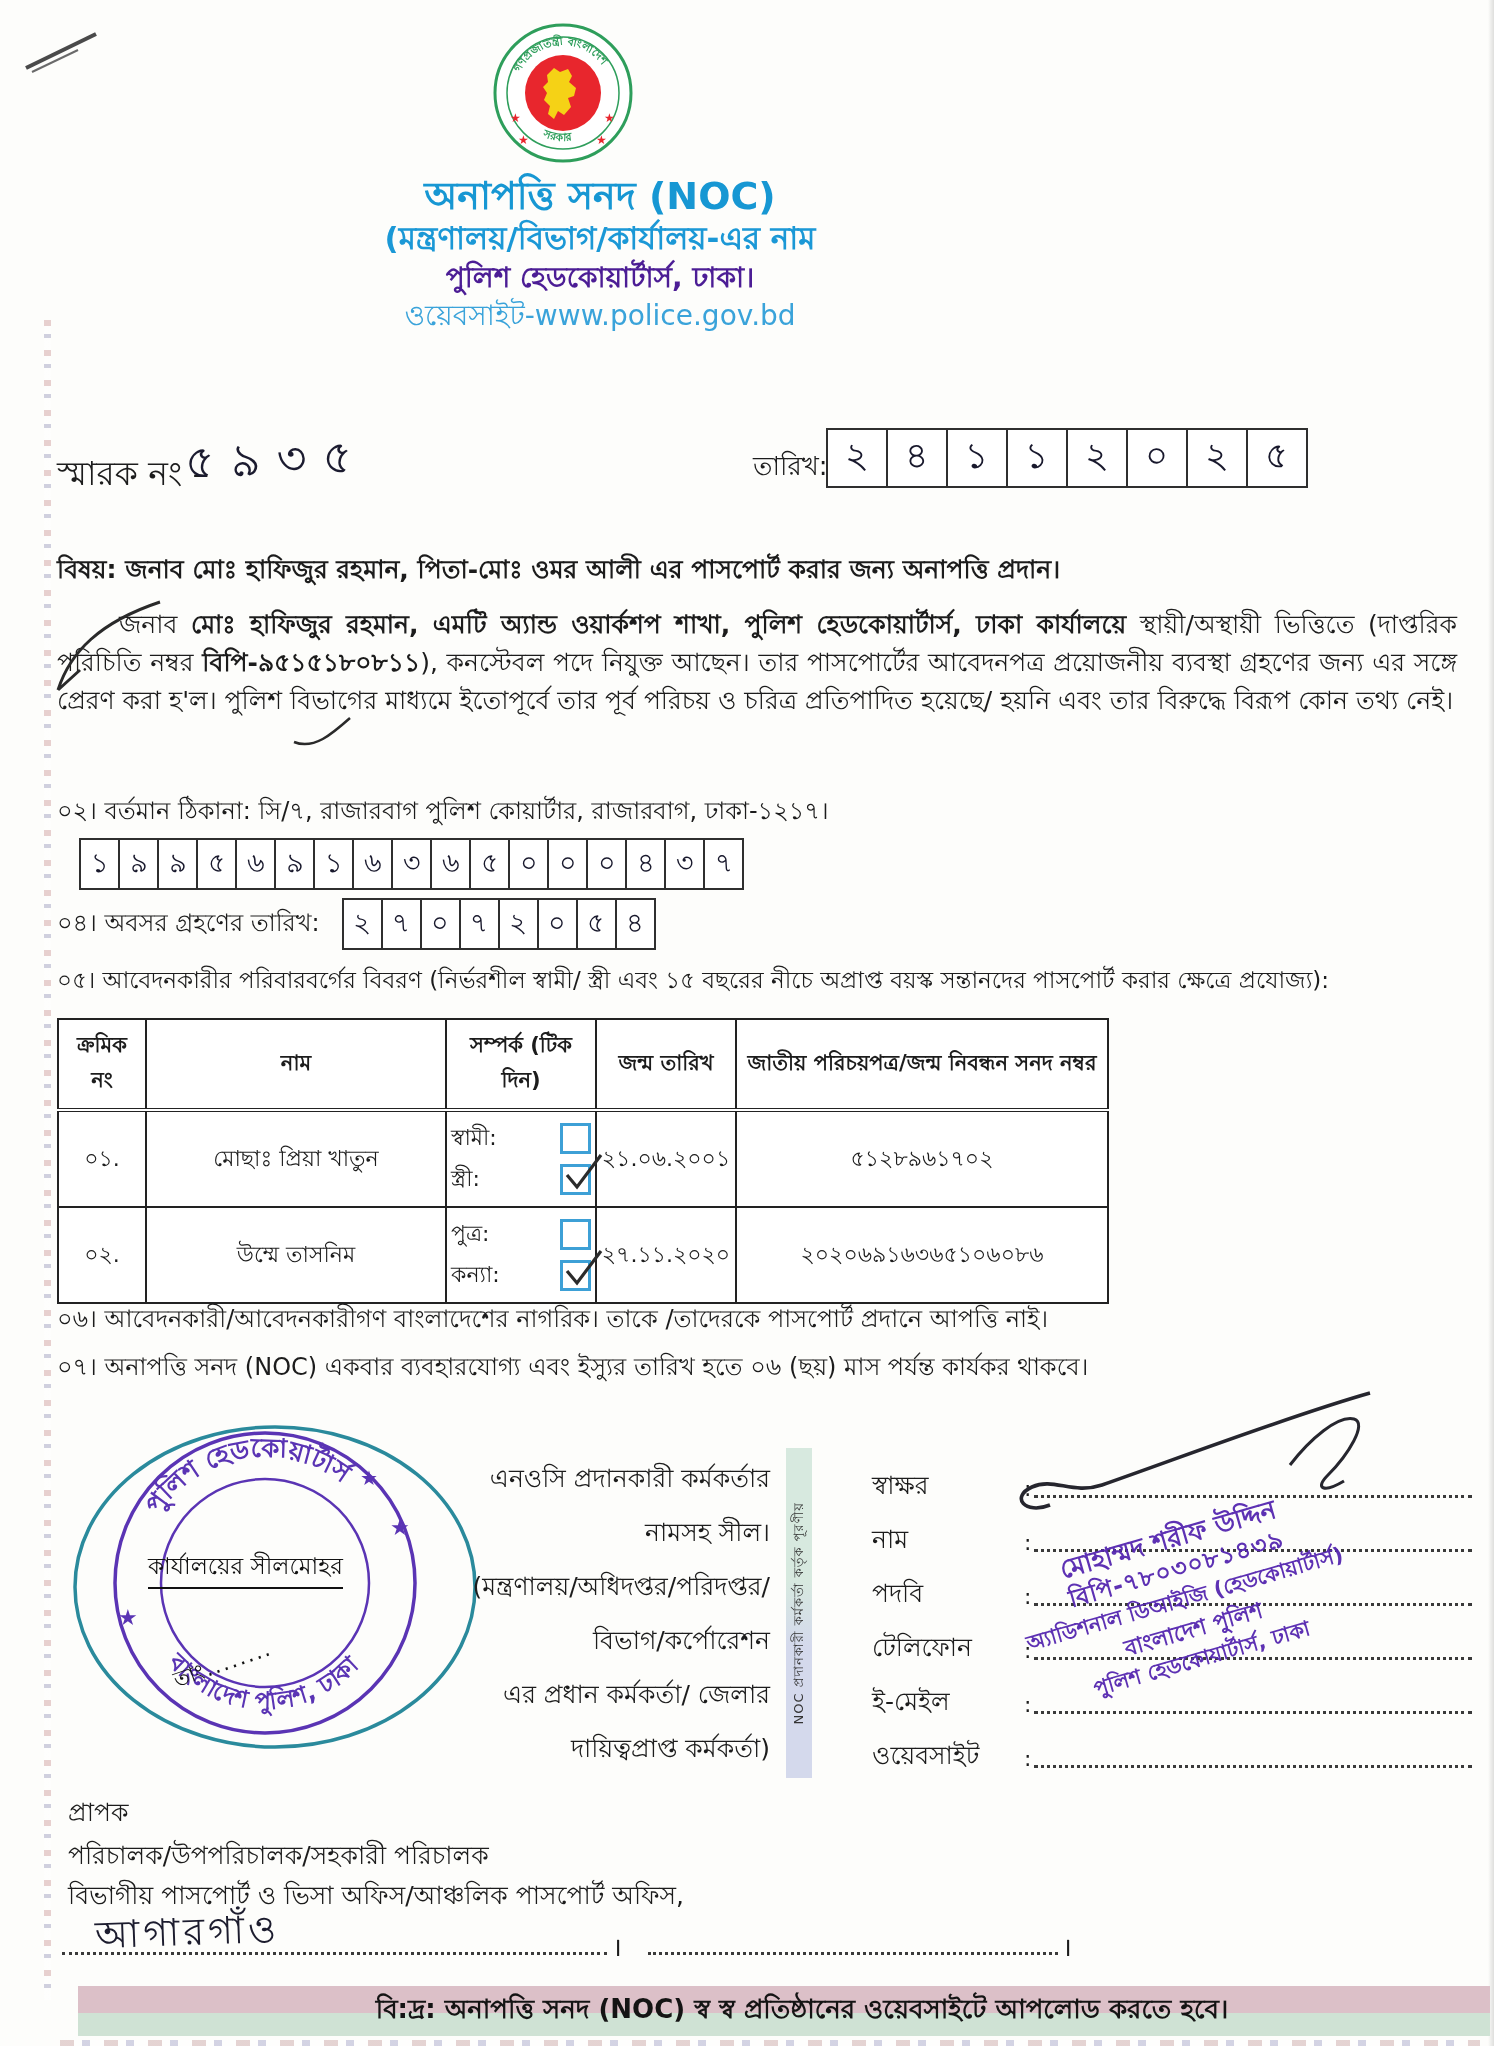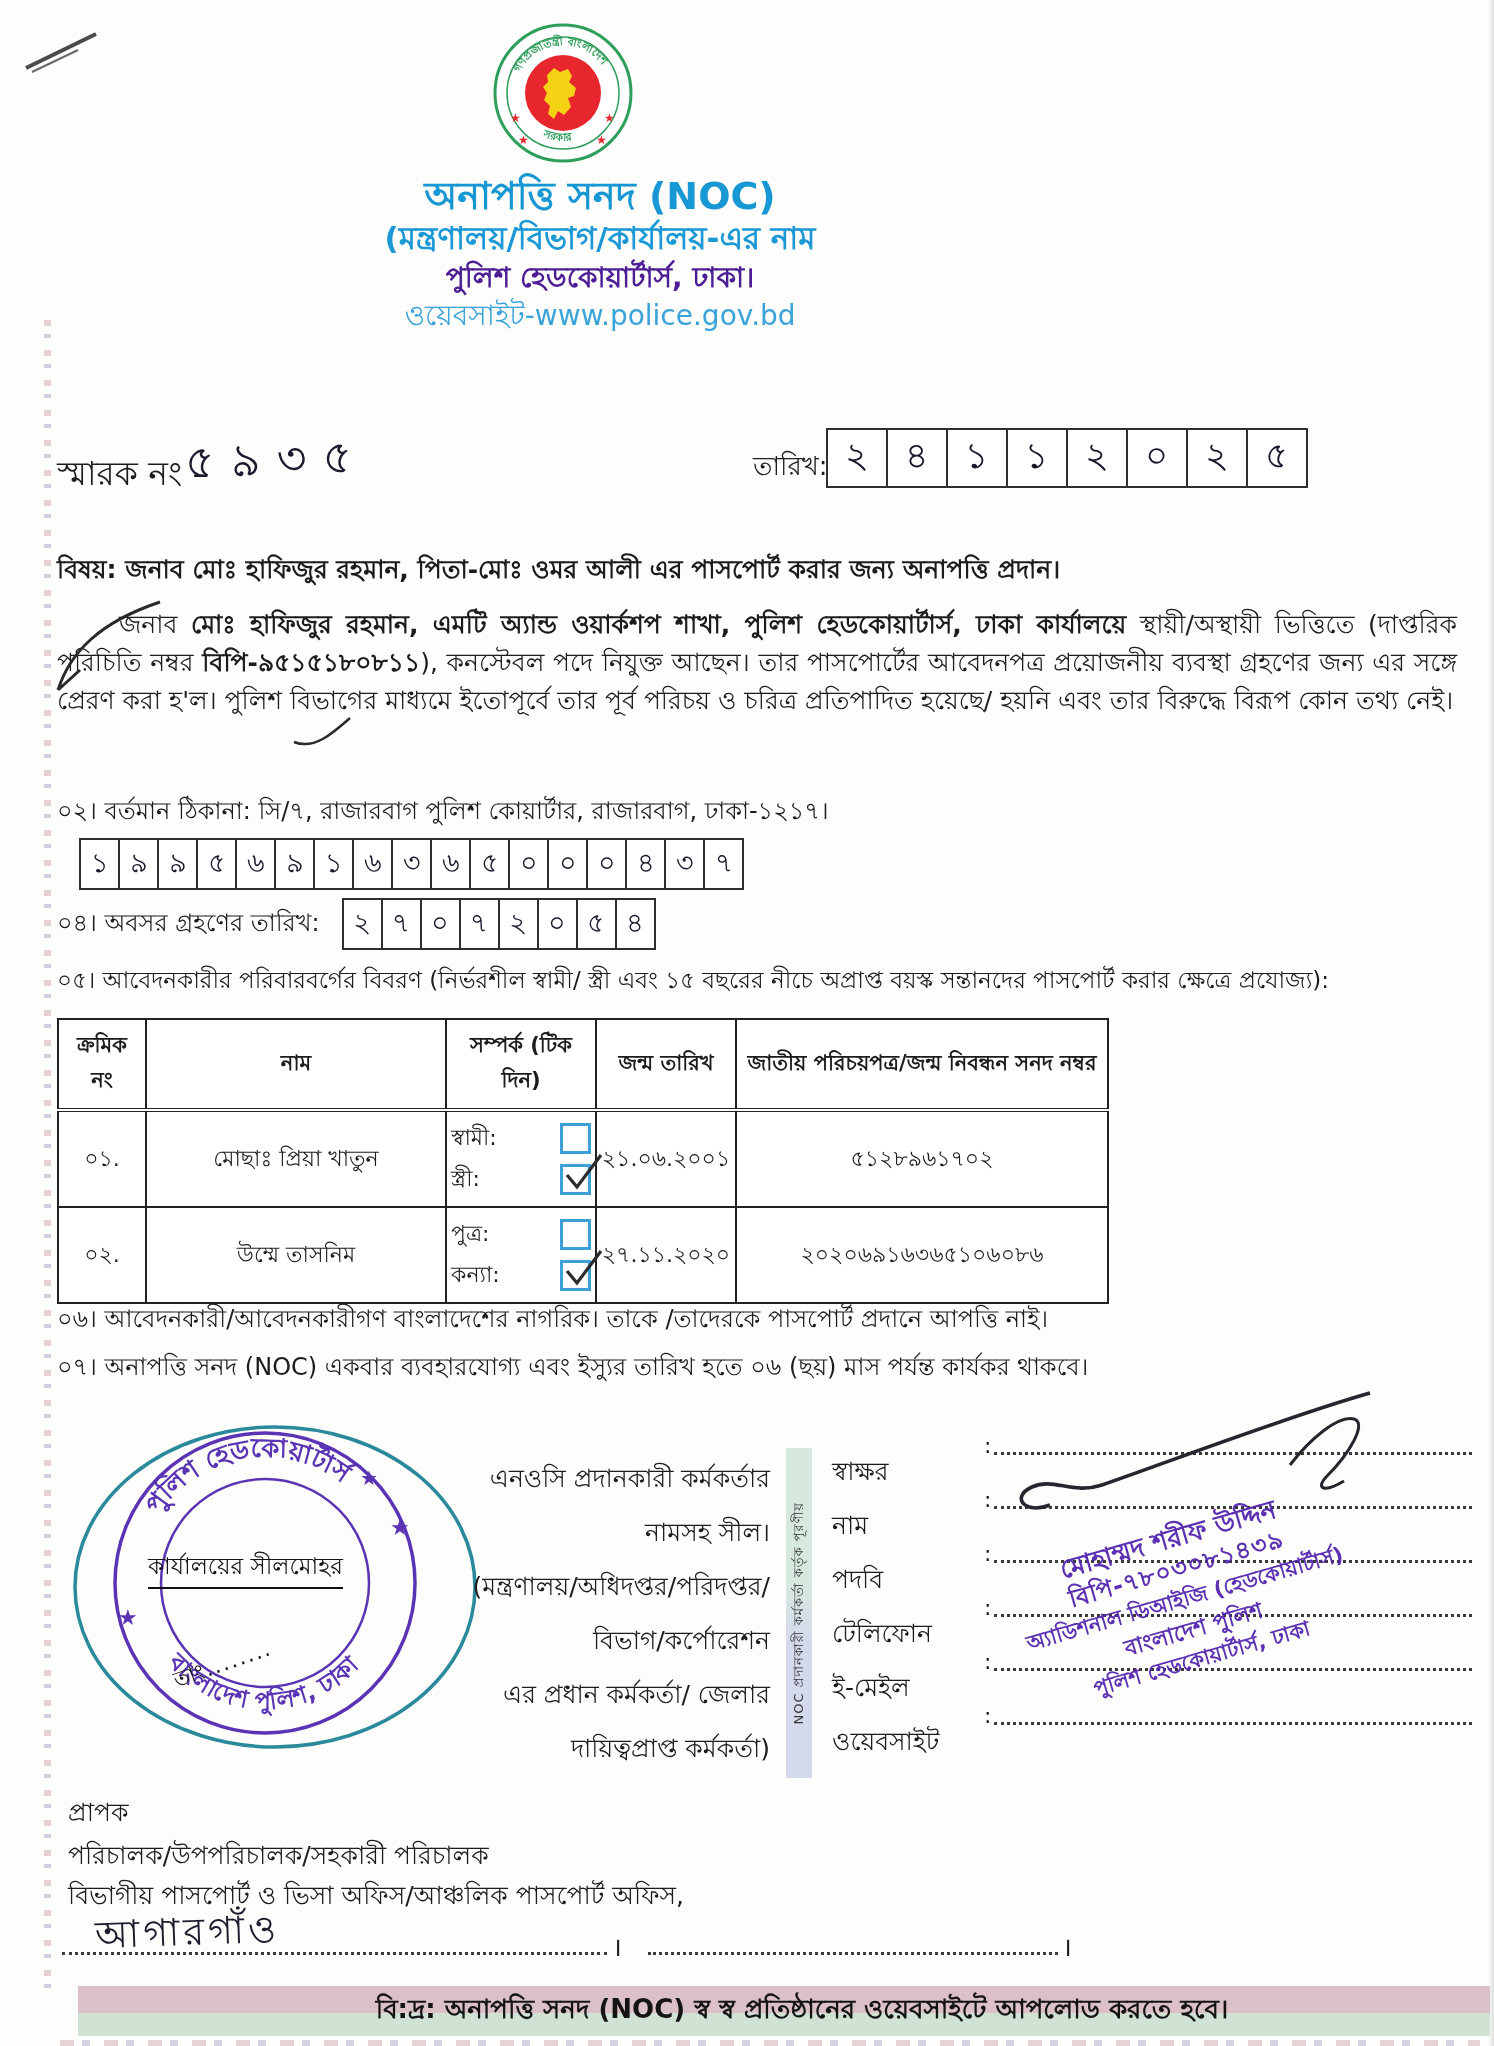--- a/index.html
+++ b/index.html
@@ -42,21 +42,21 @@
   .relcell{text-align:left;padding:6px 10px;}
   .relrow{display:flex;align-items:center;justify-content:space-between;margin:4px 0;position:relative;}
   .chk{width:25px;height:25px;border:3px solid #3da0d6;background:#fff;display:inline-block;}
   .ticksvg{position:absolute;right:-12px;top:-10px;overflow:visible;}
   
   .cap-col{left:330px;top:1452px;width:440px;text-align:right;font-size:25px;line-height:54px;}
   .vstrip{left:786px;top:1448px;width:26px;height:330px;background:linear-gradient(180deg,#d7e9df 0 40%,#d4d9ec 60% 100%);
           display:flex;align-items:center;justify-content:center;}
   .vstrip span{writing-mode:vertical-rl;transform:rotate(180deg);font-size:13px;color:#333;letter-spacing:1px;white-space:nowrap;}
   .fieldcol{left:832px;top:1452px;width:640px;}
-  .fieldrow{height:54px;display:flex;align-items:flex-start;}
+  .fieldrow{height:54px;display:flex;align-items:flex-end;margin-left:40px;}
   .fieldrow .flabel{width:150px;font-size:25px;line-height:40px;}
   .dotline{flex:1;border-bottom:3px dotted #3a3a3a;margin-left:12px;margin-bottom:8px;position:relative;}
   .dotline::before{content:":";position:absolute;left:-10px;bottom:-6px;font-size:22px;}
   
   .sealwrap{left:60px;top:1415px;}
   .seal-print1{left:148px;top:1548px;font-size:23px;color:#111;border-bottom:2px solid #111;}
   .seal-print2{left:172px;top:1648px;font-size:21px;color:#111;transform:rotate(-19deg);letter-spacing:2px;}
   .offstamp{left:945px;top:1522px;width:480px;transform:rotate(-16deg);color:#5527b0;text-align:center;font-weight:bold;opacity:.95;}
   .offstamp div{line-height:31px;}
   .os1{font-size:26px;} .os2{font-size:24px;letter-spacing:1px;} .os3{font-size:21px;} .os4{font-size:22px;} .os5{font-size:21px;}

